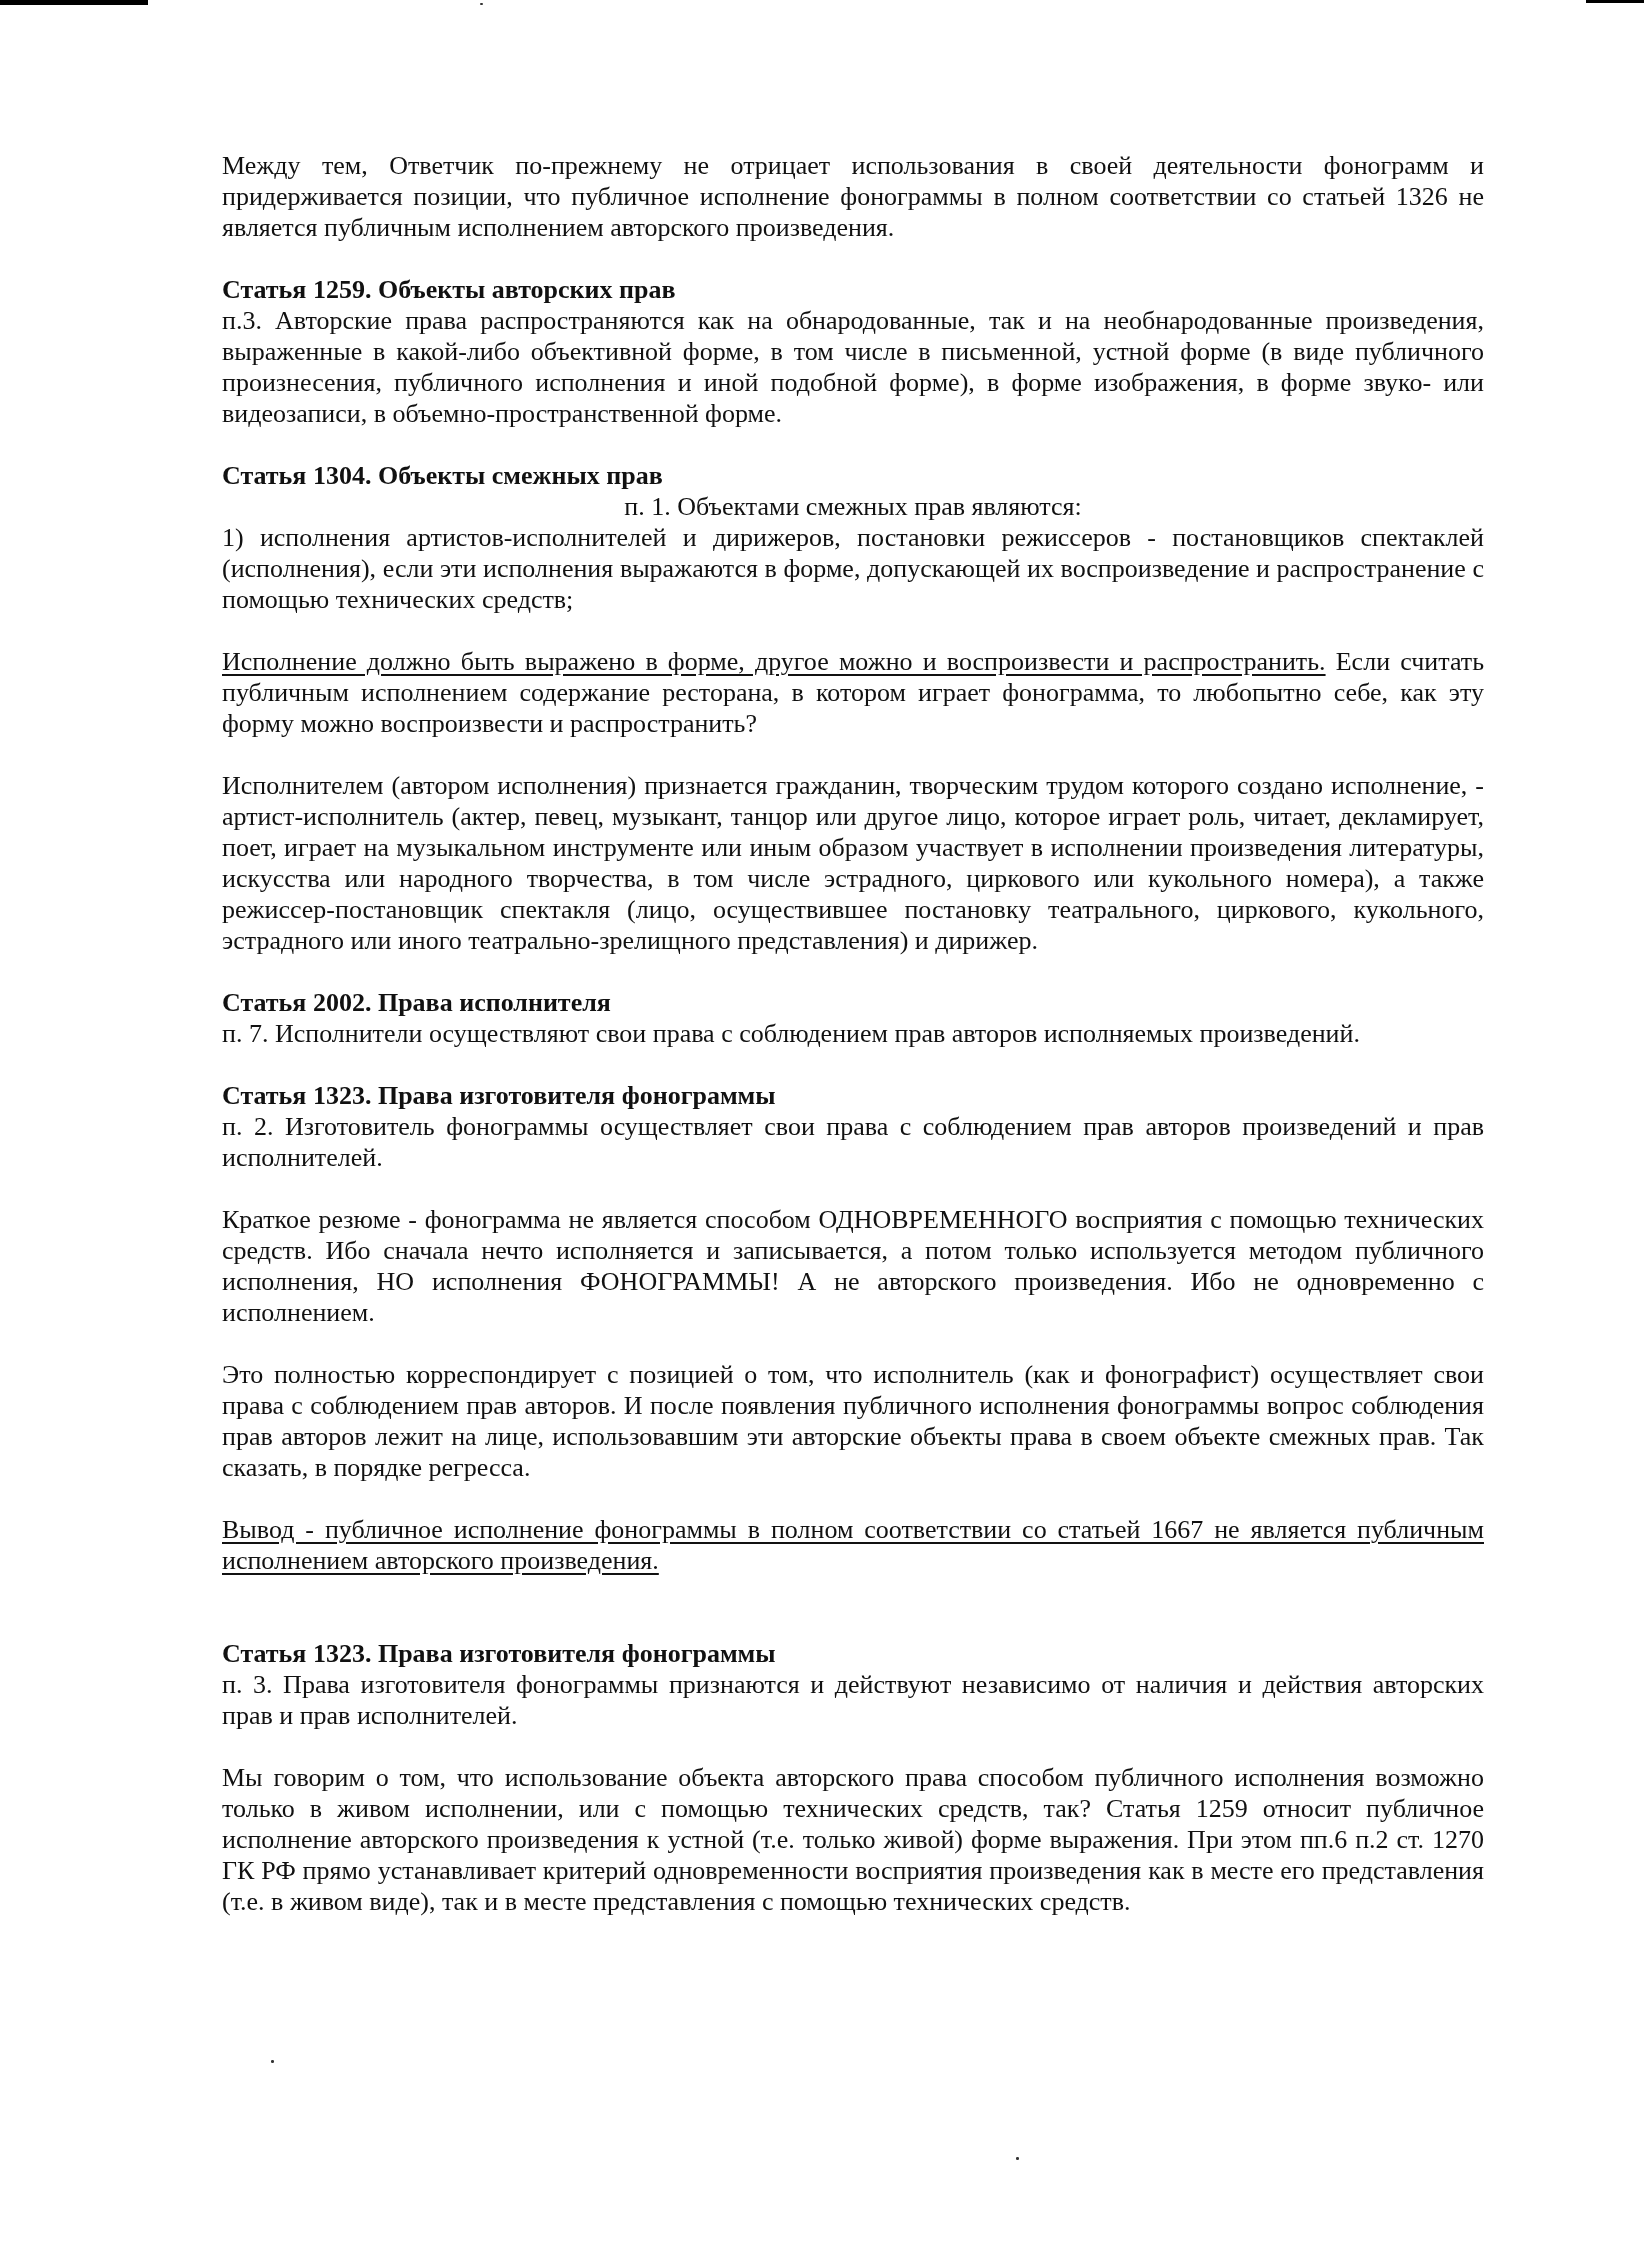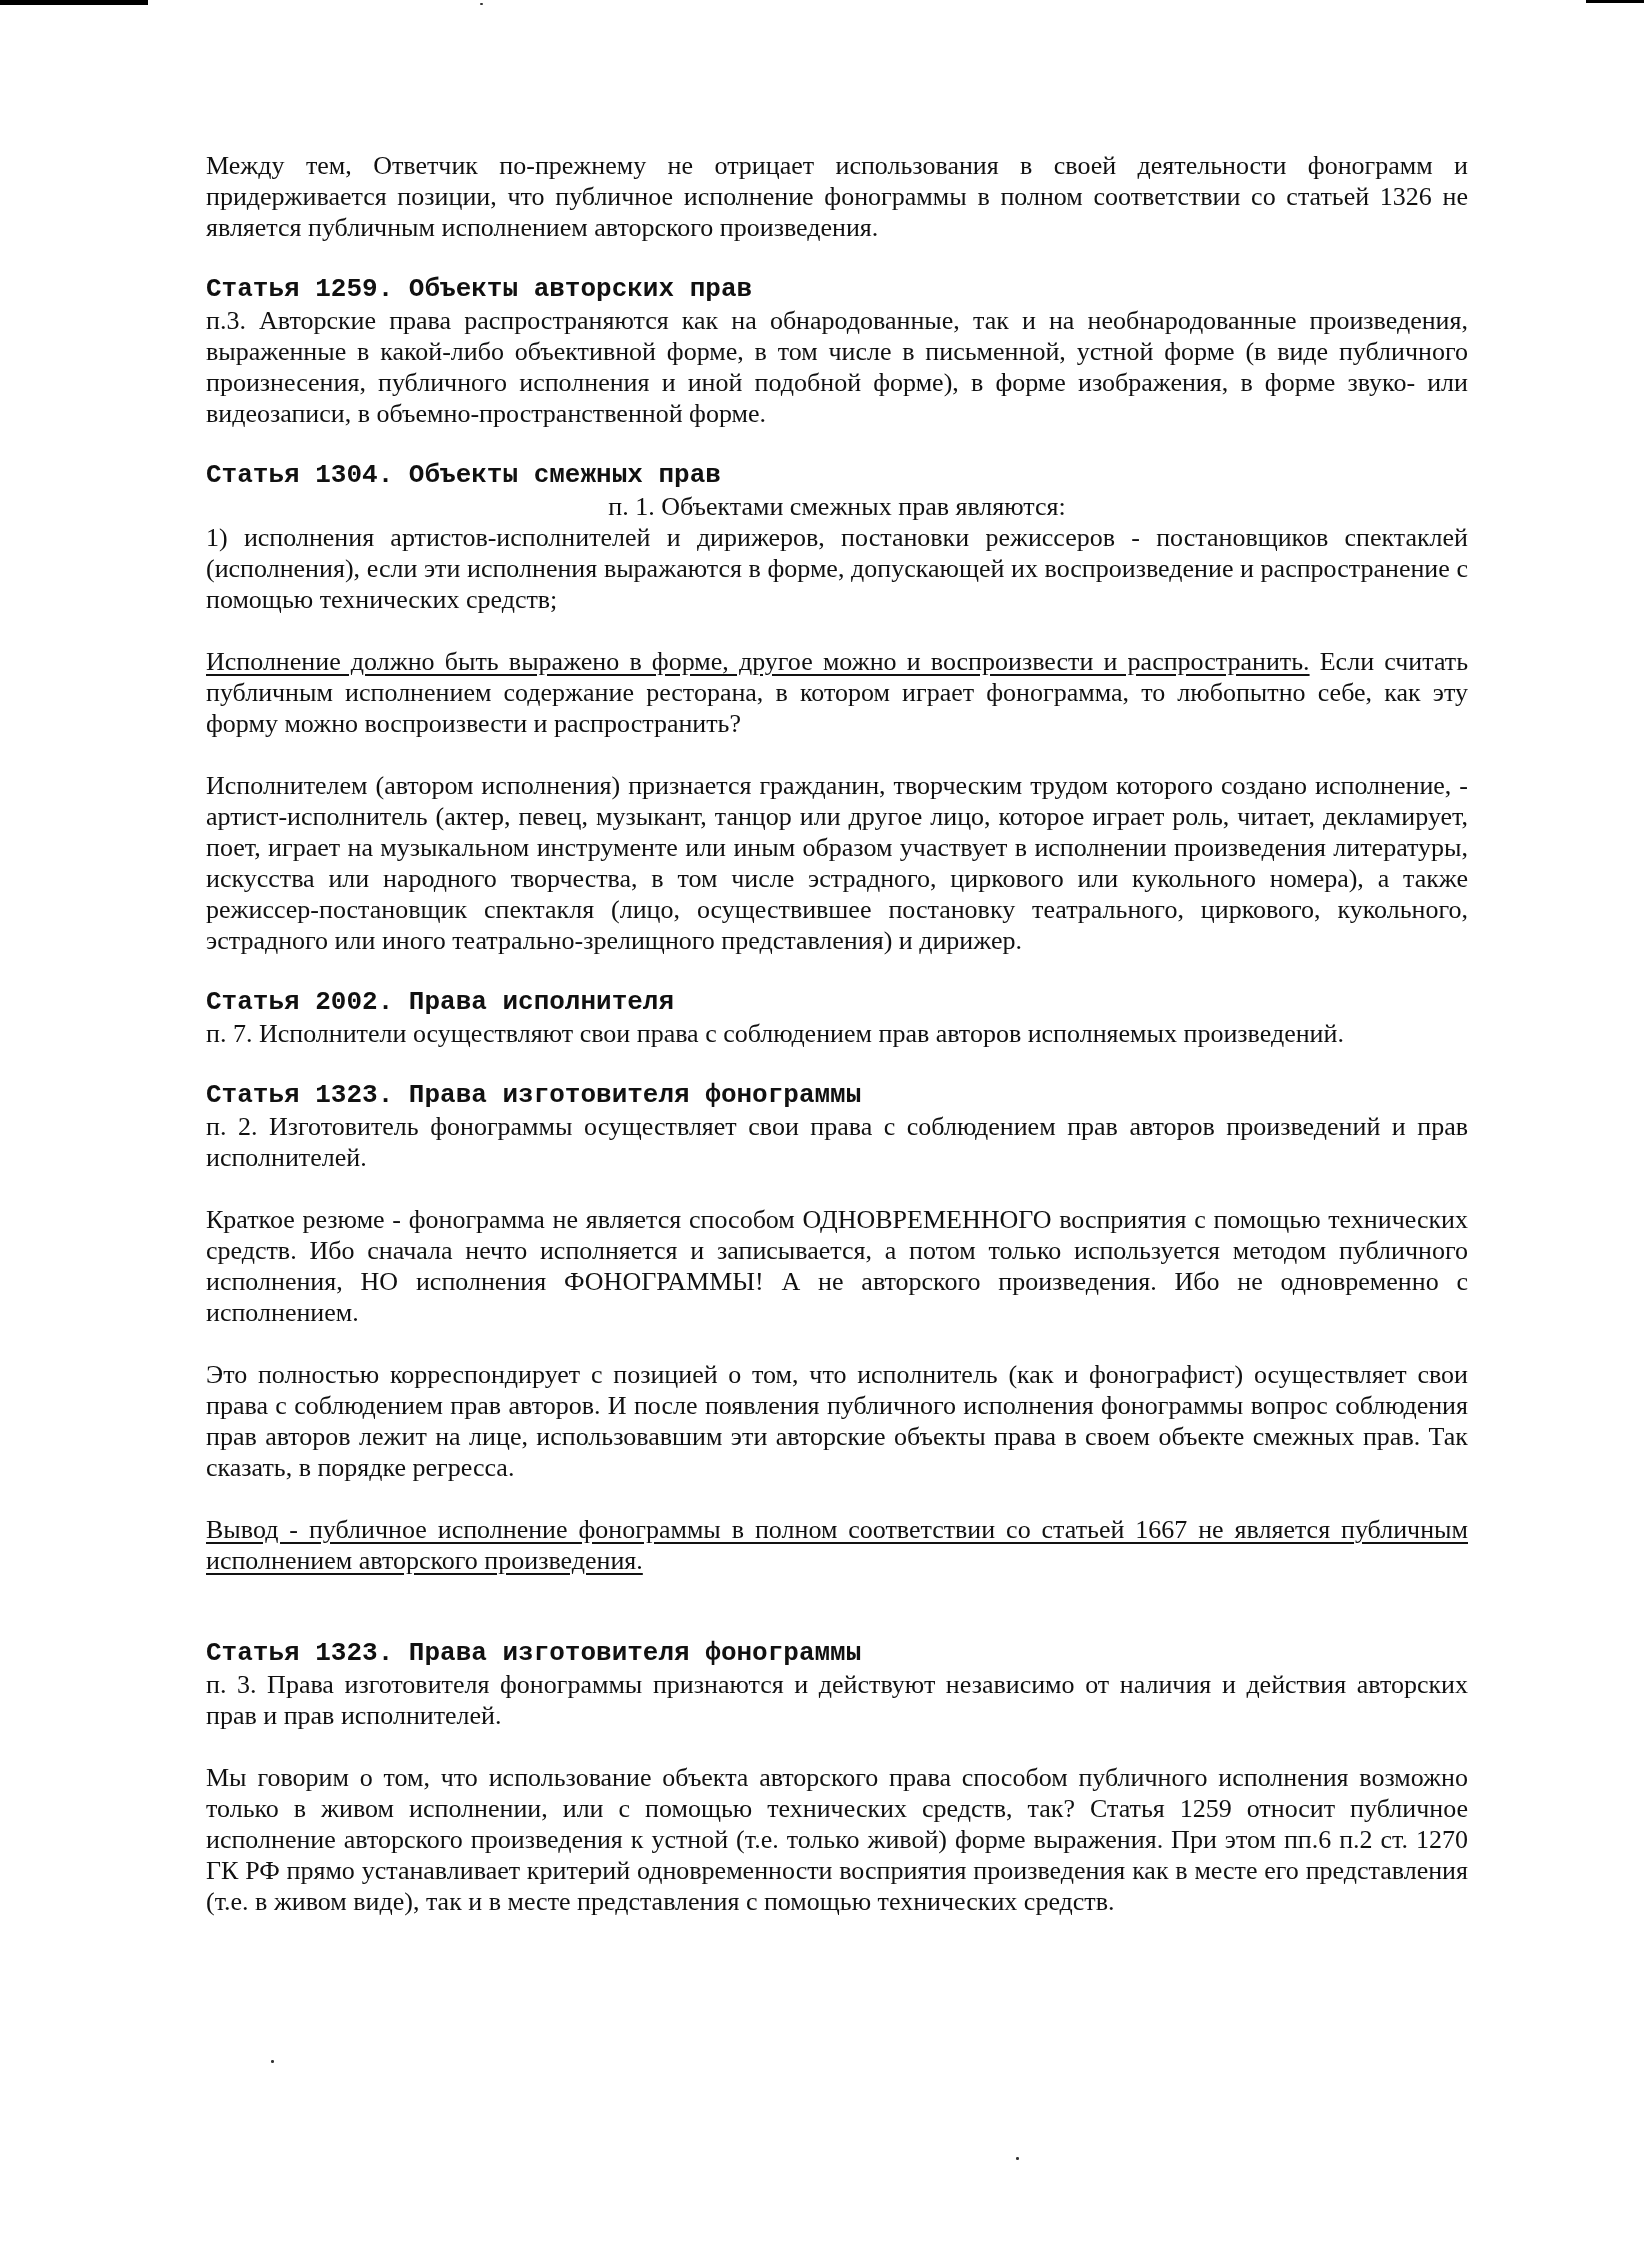--- a/index.html
+++ b/index.html
@@ -6,26 +6,26 @@
     body {
       width: 1644px; height: 2261px; position: relative; overflow: hidden;
       font-family: "Liberation Serif", "DejaVu Serif", serif;
       color: #111111;
     }
     .scan-mark { position: absolute; background: #000; }
     .mark-tl { left: 0; top: 0; width: 148px; height: 4.5px; }
     .mark-tr { right: 0; top: 0; width: 58px; height: 3.2px; }
     .mark-dot { width: 2.6px; height: 2.6px; border-radius: 1.3px; background: #333; }
     .page {
-      position: absolute; left: 206px; top: 150px; width: 1262px;
+      position: absolute; left: 222px; top: 150px; width: 1262px;
       font-size: 26px; line-height: 31px;
     }
     .page p { margin: 0; text-align: justify; }
     .gap { height: 31px; }
-    .heading { font-weight: bold; text-align: left; font-family: Liberation Mono, monospace; }
+    .heading { font-weight: bold; text-align: left; }
     .u { text-decoration: underline; text-underline-offset: 3.9px; text-decoration-thickness: 1.9px; }
   </style>
 </head>
 <body>
 
 <div class="scan-mark mark-tl"></div>
 <div class="scan-mark mark-tr"></div>
 <div class="scan-mark mark-dot" style="left:480px;top:2.6px;"></div>
 <div class="scan-mark mark-dot" style="left:1016px;top:2157px;"></div>
 <div class="scan-mark mark-dot" style="left:271px;top:2060px;"></div>

